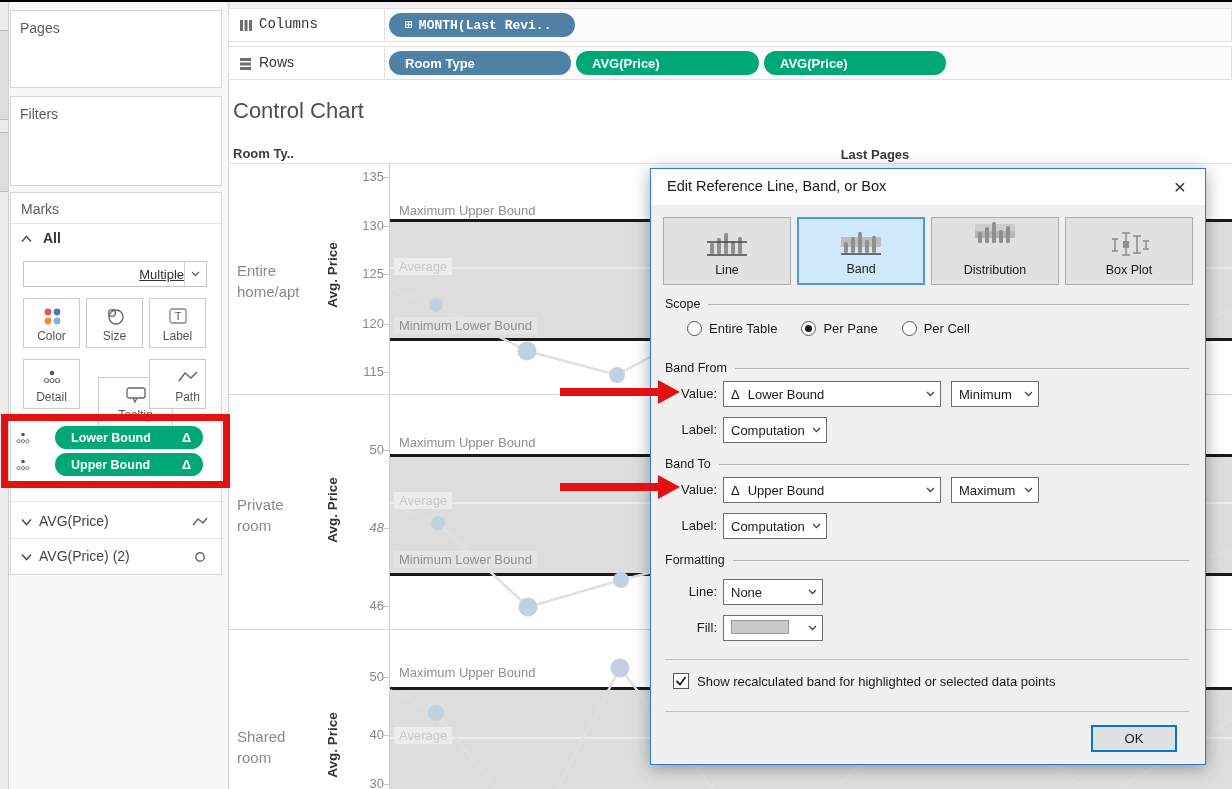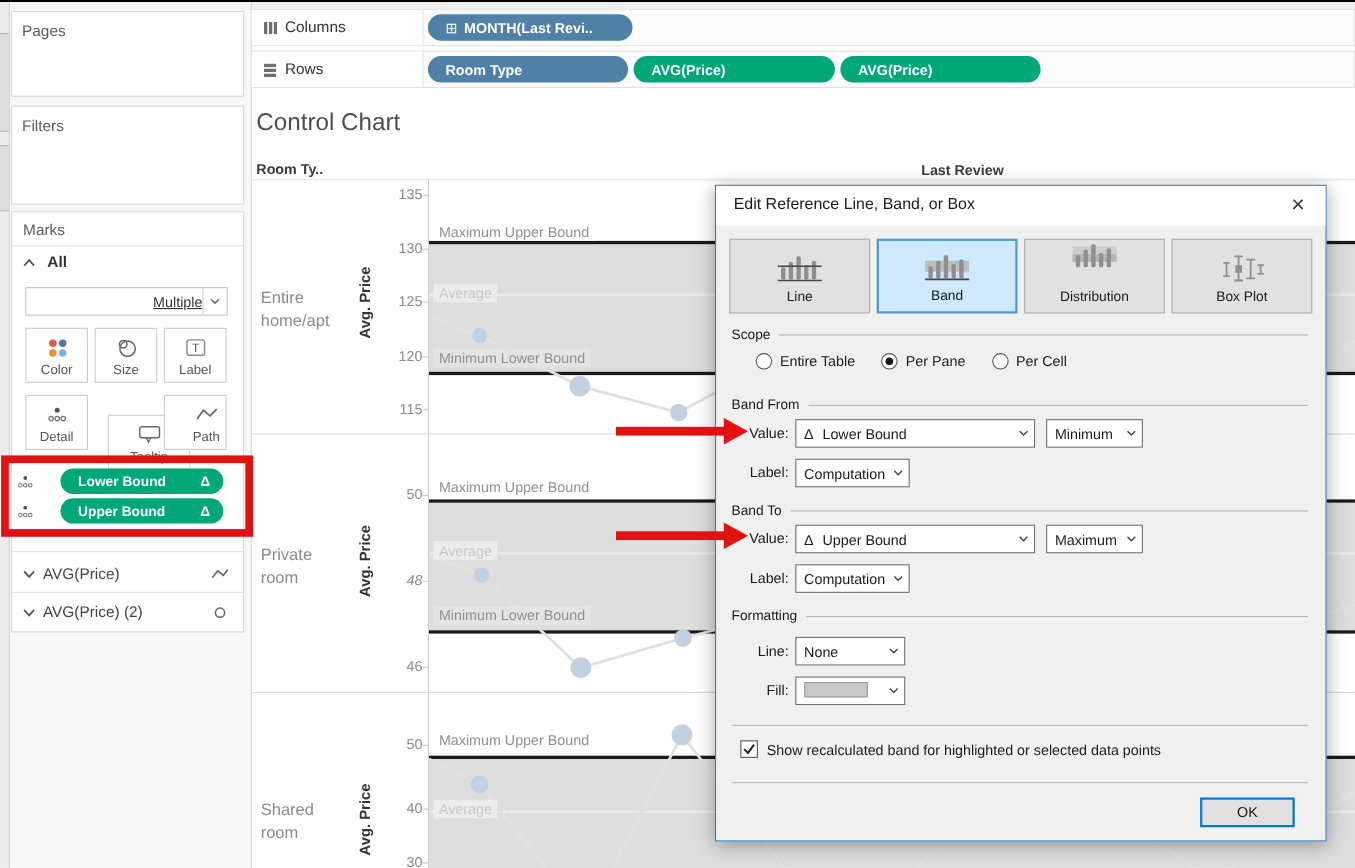--- a/index.html
+++ b/index.html
@@ -235,21 +235,21 @@
       <svg width="11" height="8" style="position:absolute;left:10px;top:12px;">
           <polyline points="1,1.5 5.5,6.5 10,1.5" fill="none" stroke="#555" stroke-width="1.6"></polyline>
         </svg>
       <span class="measure-row-label" style="position:absolute; left:28px; top:7px;">AVG(Price) (2)</span>
       <svg width="14" height="14" style="position:absolute; right:14px; top:9px;">
           <circle cx="7" cy="7" r="4.2" fill="none" stroke="#666" stroke-width="1.4"></circle>
         </svg>
     </div>
   </div>
 
-  <div class="abs shelf-row" style="left:228px; top:8px; width:1004px; height:34px;">
+  <div class="abs shelf-row" style="left:228px; top:8px; width:1004px; height:34px;font-family:Liberation Mono, monospace;">
     <div class="shelf-label-cell abs" style="left:0; top:0; width:156px; height:32px;">
       <svg width="13" height="13" style="position:absolute;left:10px;top:10px;">
         <rect x="1" y="1" width="3" height="11" fill="#6e6e6e"></rect>
           <rect x="5.5" y="1" width="3" height="11" fill="#6e6e6e"></rect>
           <rect x="10" y="1" width="3" height="11" fill="#6e6e6e"></rect>
       </svg>
       <span class="shelf-label" style="position:absolute; left:30px; top:7px;">Columns</span>
     </div>
     <div class="shelf-pill pill-blue abs" style="left:160px; top:4px; width:186px;">
       <span style="margin-right:6px; font-weight:normal;">⊞</span>
@@ -274,21 +274,21 @@
     </div>
     <div class="shelf-pill pill-green abs" style="left:535px; top:4px; width:182px;">
       <span>AVG(Price)</span>
     </div>
   </div>
 
   <div class="abs" style="left:229px; top:80px; width:1003px; height:709px; background:#fff;"></div>
 
   <div class="abs chart-title" style="left:233px; top:98px;">Control Chart</div>
   <div class="abs hdr" style="left:233px; top:146px;">Room Ty..</div>
-  <div class="abs hdr" style="left:700px; top:147px; width:350px; text-align:center;">Last Review</div>
+  <div class="abs hdr" style="left:700px; top:147px; width:350px; text-align:center;">Last Pages</div>
   <div class="abs sep-h" style="left:228px; top:163px; width:1004px; background:#e3e3e3;"></div>
 
   <div class="abs band" style="top:222px; height:116px;"></div>
   <div class="abs avg-line" style="top:267px;"></div>
   <div class="abs band-line" style="top:219px;"></div>
   <div class="abs band-line" style="top:338px;"></div>
 
   <div class="abs band" style="top:457px; height:116px;"></div>
   <div class="abs avg-line" style="top:502px;"></div>
   <div class="abs band-line" style="top:454px;"></div>

